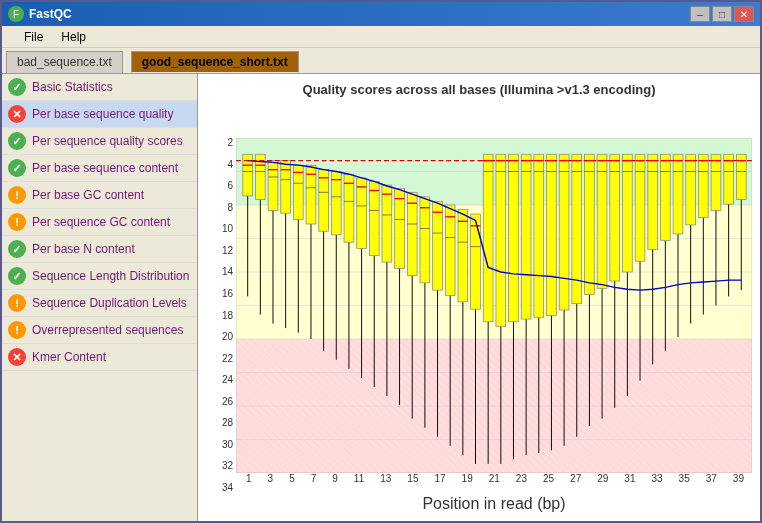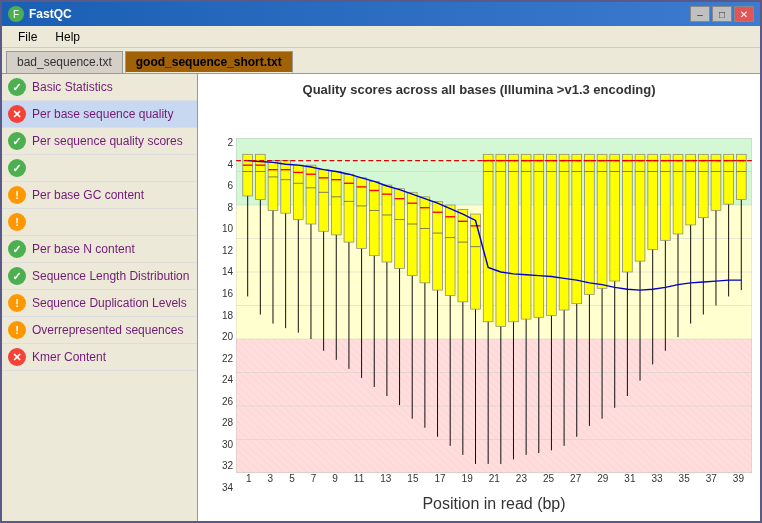--- a/index.html
+++ b/index.html
@@ -61,40 +61,40 @@
       display: flex;
       align-items: center;
       justify-content: center;
       font-size: 10px;
       cursor: pointer;
       color: #333;
     }
     .title-btn.close { background: #e05555; color: white; }
     .menu-bar {
       background: #ece9d8;
-      padding: 2px 12px;
+      padding: 2px 18px;
       display: flex;
       gap: 10px;
       border-bottom: 1px solid #ccc;
       height: 22px;
       align-items: center;
       flex-shrink: 0;
     }
     .menu-item {
       font-size: 12px;
       cursor: pointer;
       padding: 1px 4px;
       color: #000;
     }
     .tabs-bar {
       display: flex;
       background: #ece9d8;
       padding: 3px 4px 0;
       flex-shrink: 0;
-      gap: 2px;
+      gap: 8px;
     }
     .tab {
       padding: 3px 10px;
       border: 1px solid #999;
       border-bottom: none;
       background: #d4d0c8;
       cursor: pointer;
       font-size: 12px;
       color: #333;
     }
@@ -256,27 +256,29 @@
       <div class="sidebar-item selected">
         <div class="status-icon status-fail">✕</div>
         <span class="sidebar-label">Per base sequence quality</span>
       </div>
       <div class="sidebar-item">
         <div class="status-icon status-ok">✓</div>
         <span class="sidebar-label">Per sequence quality scores</span>
       </div>
       <div class="sidebar-item">
         <div class="status-icon status-ok">✓</div>
+        <span class="sidebar-label">Per base sequence content</span>
       </div>
       <div class="sidebar-item">
         <div class="status-icon status-warn">!</div>
         <span class="sidebar-label">Per base GC content</span>
       </div>
       <div class="sidebar-item">
         <div class="status-icon status-warn">!</div>
+        <span class="sidebar-label">Per sequence GC content</span>
       </div>
       <div class="sidebar-item">
         <div class="status-icon status-ok">✓</div>
         <span class="sidebar-label">Per base N content</span>
       </div>
       <div class="sidebar-item">
         <div class="status-icon status-ok">✓</div>
         <span class="sidebar-label">Sequence Length Distribution</span>
       </div>
       <div class="sidebar-item">

